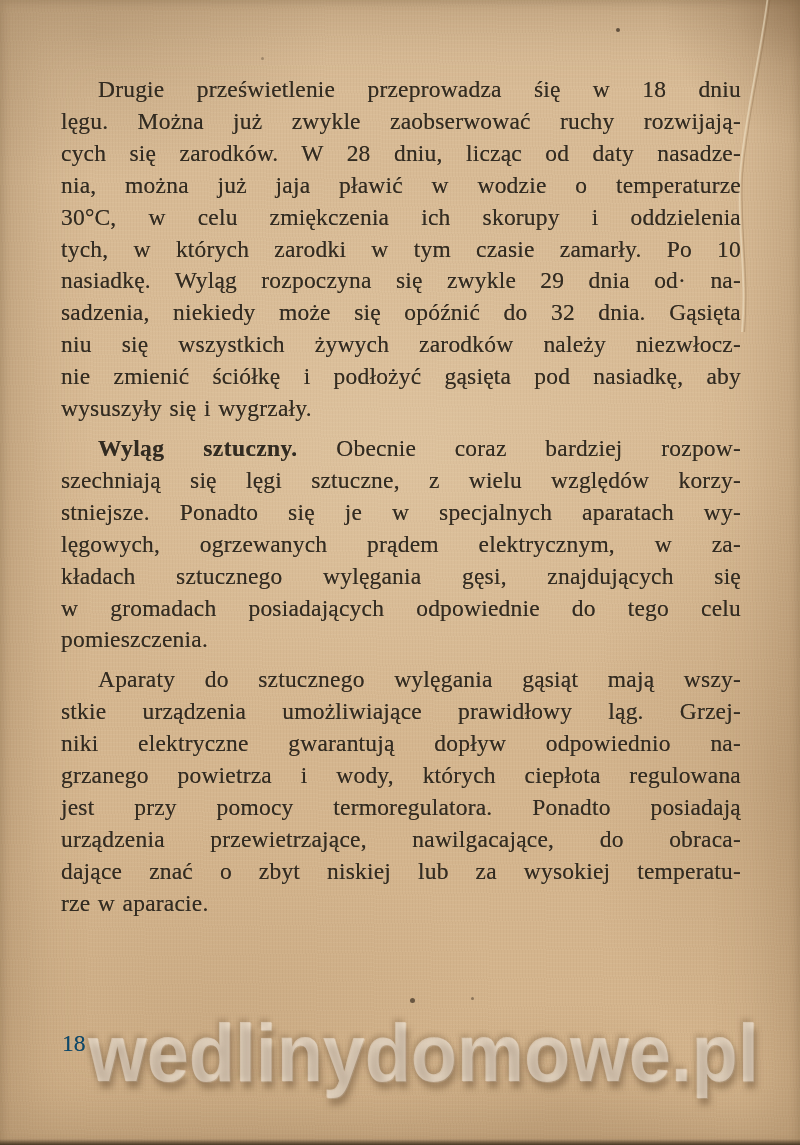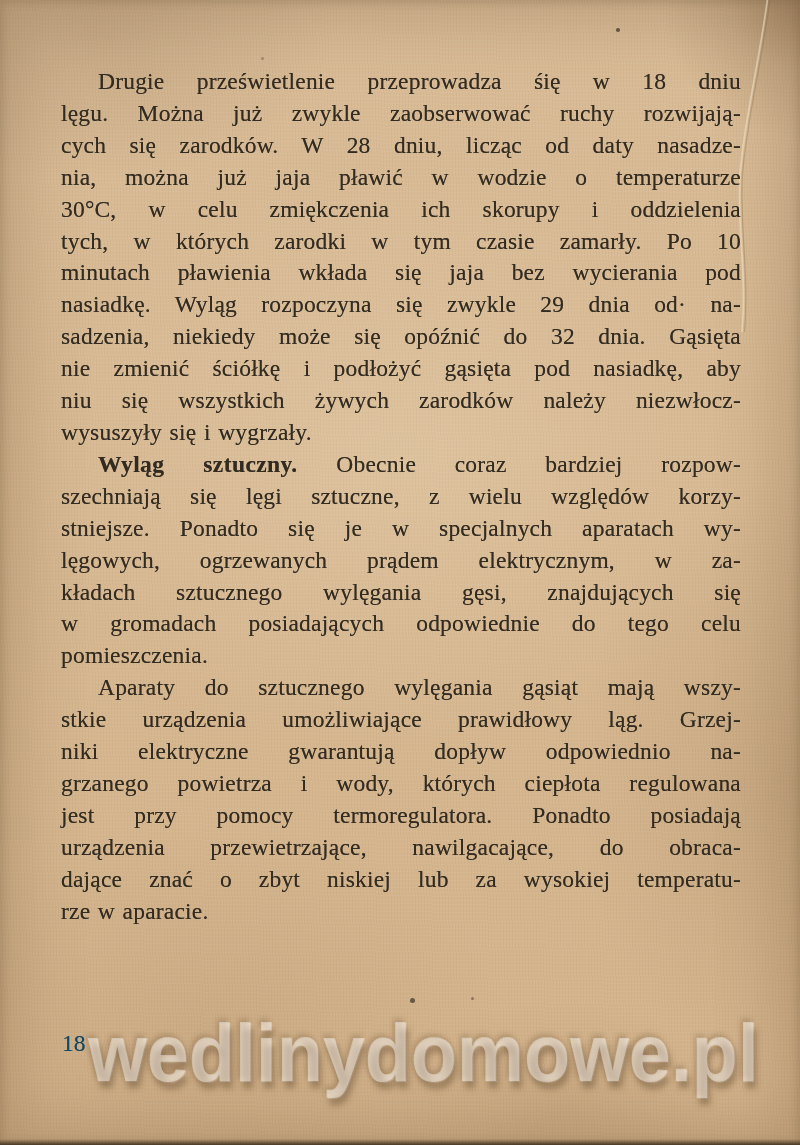--- a/index.html
+++ b/index.html
@@ -42,21 +42,21 @@
   
   .text-block {
     position: absolute; left: 61px; top: 66px; width: 680px;
     font-size: 23.5px; line-height: 31.9px;
     color: #322b21;
     letter-spacing: .2px; word-spacing: 1.5px;
     text-shadow: 0 0 .6px rgba(50,43,33,.6);
   }
   .line { text-align: justify; text-align-last: justify; white-space: normal; }
   .line.plast { text-align-last: left; }
-  .line.first { text-indent: 37px; }
+  .line.first { text-indent: 37px; margin-top: 8px; }
   .line b { font-weight: bold; letter-spacing: .4px; }
 
   .page-number {
     position: absolute; left: 62px; top: 1030px;
     font-size: 23.5px; color: #0c4a6e;
     text-shadow: 0 0 .6px rgba(50,43,33,.6);
   }
 
   
   .watermark {
@@ -89,25 +89,24 @@
 <span class="ink-speck speck-d"></span>
 
 <div class="text-block">
     <div>
       <div class="line first">Drugie prześwietlenie przeprowadza śię w 18 dniu</div>
       <div class="line">lęgu. Można już zwykle zaobserwować ruchy rozwijają-</div>
       <div class="line">cych się zarodków. W 28 dniu, licząc od daty nasadze-</div>
       <div class="line">nia, można już jaja pławić w wodzie o temperaturze</div>
       <div class="line">30°C, w celu zmiękczenia ich skorupy i oddzielenia</div>
       <div class="line">tych, w których zarodki w tym czasie zamarły. Po 10</div>
-      <div class="line">minutach pławienia wkłada się jaja bez wycierania pod</div>
       <div class="line">nasiadkę. Wyląg rozpoczyna się zwykle 29 dnia od· na-</div>
       <div class="line">sadzenia, niekiedy może się opóźnić do 32 dnia. Gąsięta</div>
+      <div class="line">niu się wszystkich żywych zarodków należy niezwłocz-</div>
       <div class="line">nie zmienić ściółkę i podłożyć gąsięta pod nasiadkę, aby</div>
-      <div class="line">niu się wszystkich żywych zarodków należy niezwłocz-</div>
       <div class="line plast">wysuszyły się i wygrzały.</div>
     </div>
     <div>
       <div class="line first"><b>Wyląg sztuczny.</b> Obecnie coraz bardziej rozpow-</div>
       <div class="line">szechniają się lęgi sztuczne, z wielu względów korzy-</div>
       <div class="line">stniejsze. Ponadto się je w specjalnych aparatach wy-</div>
       <div class="line">lęgowych, ogrzewanych prądem elektrycznym, w za-</div>
       <div class="line">kładach sztucznego wylęgania gęsi, znajdujących się</div>
       <div class="line">w gromadach posiadających odpowiednie do tego celu</div>
       <div class="line plast">pomieszczenia.</div>

